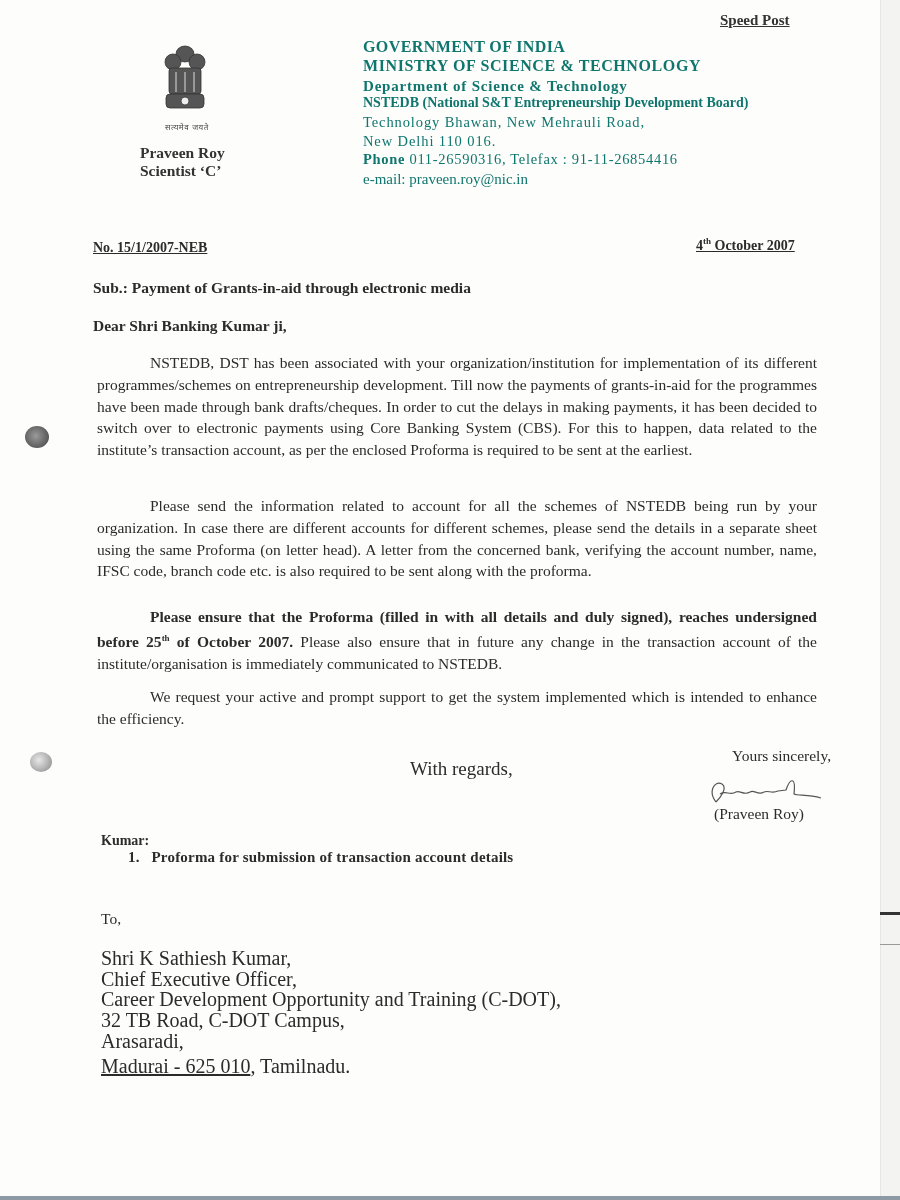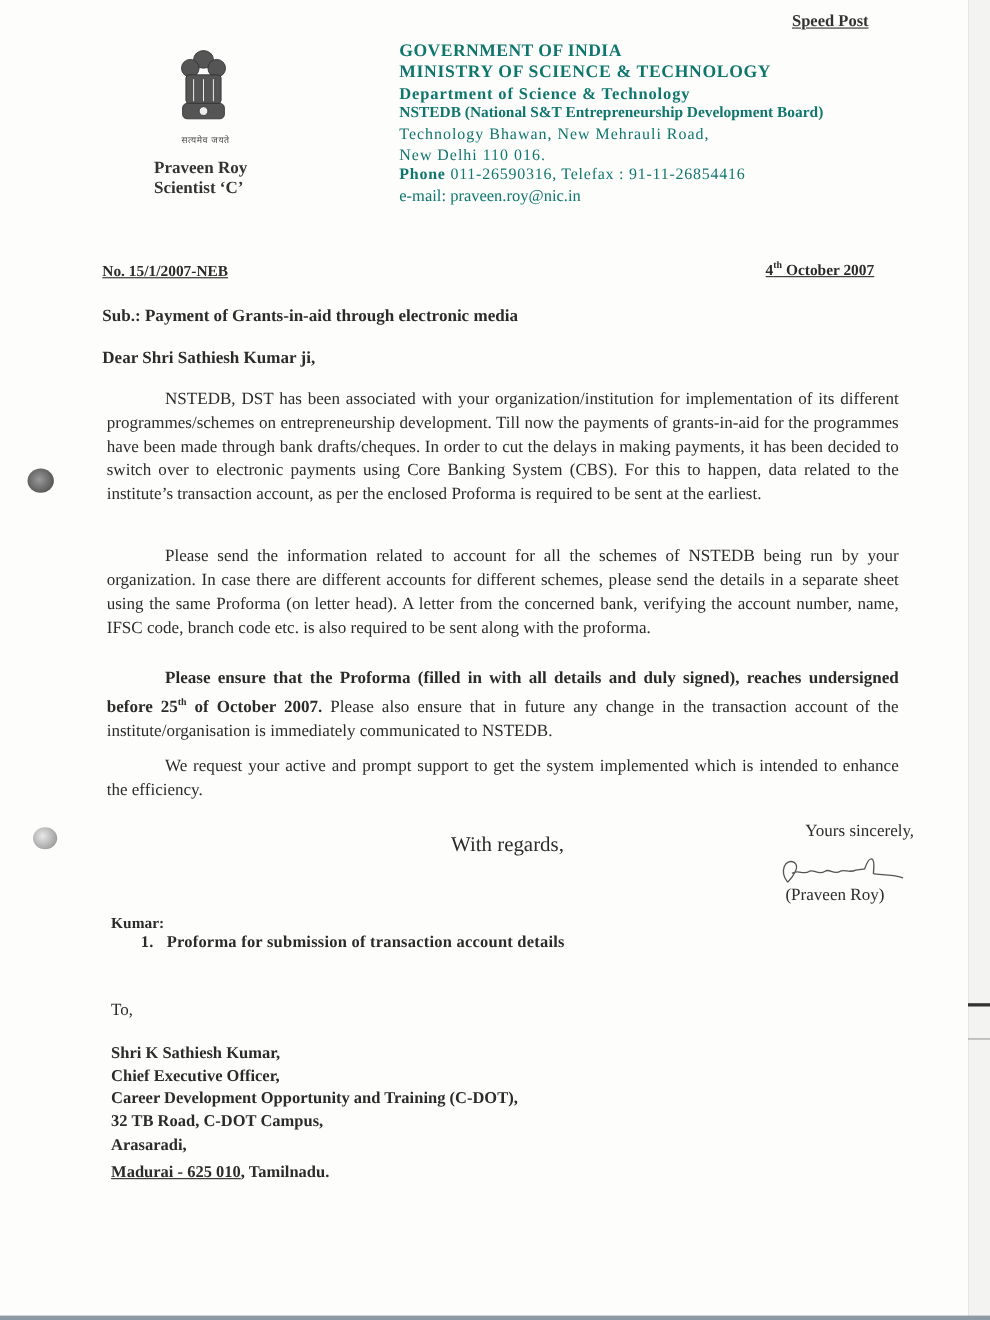--- a/index.html
+++ b/index.html
@@ -36,21 +36,21 @@
     .p2 { top: 495px; }
     .p3 { top: 606px; }
     .p4 { top: 686px; }
     .regards { left: 410px; top: 758px; font-size: 19px; }
     .yours { left: 732px; top: 747px; font-size: 15.5px; }
     .signature { left: 706px; top: 772px; width: 130px; height: 40px; }
     .signer { left: 714px; top: 805px; font-size: 15.5px; }
     .encl { left: 101px; top: 833px; font-size: 14px; font-weight: bold; }
     .encl-item { left: 128px; top: 849px; font-size: 15px; font-weight: bold; letter-spacing: 0.2px; }
     .to { left: 101px; top: 910px; font-size: 15.5px; }
-    .addr { left: 101px; font-size: 15px; font-weight: bold; line-height: 21px; }
+    .addr { left: 101px; font-size: 20px; font-weight: normal; line-height: 21px; }
     .a1 { top: 948px; } .a2 { top: 969px; } .a3 { top: 989px; } .a4 { top: 1010px; } .a5 { top: 1031px; } .a6 { top: 1056px; }
     .punch { border-radius: 50%; }
     .punch1 { left: 25px; top: 426px; width: 24px; height: 22px; background: radial-gradient(circle at 45% 45%, #9a9a9a, #5a5a5a 70%); }
     .punch2 { left: 30px; top: 752px; width: 22px; height: 20px; background: radial-gradient(circle at 40% 40%, #e8e8e8, #9e9e9e 75%); }
     .right-edge { left: 880px; top: 0; width: 20px; height: 1200px; background: #f3f3f1; border-left: 1px solid #e6e6e4; }
     .edge-mark { left: 880px; top: 912px; width: 20px; height: 3px; background: #333; }
     .edge-mark2 { left: 880px; top: 944px; width: 20px; height: 1px; background: #999; }
     .bottom-edge { left: 0; top: 1196px; width: 900px; height: 4px; background: #8e9aa3; }
   </style>
 </head>
@@ -92,21 +92,21 @@
 <div class="abs lh lh4">NSTEDB (National S&amp;T Entrepreneurship Development Board)</div>
 <div class="abs lh lh5">Technology Bhawan, New Mehrauli Road,</div>
 <div class="abs lh lh6">New Delhi 110 016.</div>
 <div class="abs lh lh7"><span class="bold">Phone</span><span> 011-26590316, Telefax : 91-11-26854416</span></div>
 <div class="abs lh lh8">e-mail: praveen.roy@nic.in</div>
 
 <div class="abs ref">No. 15/1/2007-NEB</div>
 <div class="abs date"><span>4</span><sup>th</sup><span> October 2007</span></div>
 
 <div class="abs subject">Sub.: Payment of Grants-in-aid through electronic media</div>
-<div class="abs salutation">Dear Shri Sathiesh Kumar ji,</div>
+<div class="abs salutation">Dear Shri Banking Kumar ji,</div>
 
 <div class="abs para p1"><span class="indent"></span><span>NSTEDB, DST has been associated with your organization/institution for implementation of its different programmes/schemes on entrepreneurship development. Till now the payments of grants-in-aid for the programmes have been made through bank drafts/cheques. In order to cut the delays in making payments, it has been decided to switch over to electronic payments using Core Banking System (CBS). For this to happen, data related to the institute’s transaction account, as per the enclosed Proforma is required to be sent at the earliest.</span></div>
 <div class="abs para p2"><span class="indent"></span><span>Please send the information related to account for all the schemes of NSTEDB being run by your organization. In case there are different accounts for different schemes, please send the details in a separate sheet using the same Proforma (on letter head). A letter from the concerned bank, verifying the account number, name, IFSC code, branch code etc. is also required to be sent along with the proforma.</span></div>
 <div class="abs para p3"><span class="indent"></span><span class="bold"><span>Please ensure that the Proforma (filled in with all details and duly signed), reaches undersigned before 25</span><sup>th</sup><span> of October 2007.</span></span><span> Please also ensure that in future any change in the transaction account of the institute/organisation is immediately communicated to NSTEDB.</span></div>
 <div class="abs para p4"><span class="indent"></span><span>We request your active and prompt support to get the system implemented which is intended to enhance the efficiency.</span></div>
 
 <div class="abs regards">With regards,</div>
 <div class="abs yours">Yours sincerely,</div>
 <svg class="abs signature" viewBox="0 0 130 40">
   <path d="M10 30 C2 20, 8 8, 16 12 C22 16, 14 26, 10 30 M14 22 C20 18, 24 24, 30 20 C34 18, 38 24, 44 20 C48 17, 52 24, 58 20 C62 18, 66 22, 72 19 L80 18 C84 6, 90 4, 88 22 C92 24, 102 22, 115 26" stroke="#555" stroke-width="1.2" fill="none"></path>

